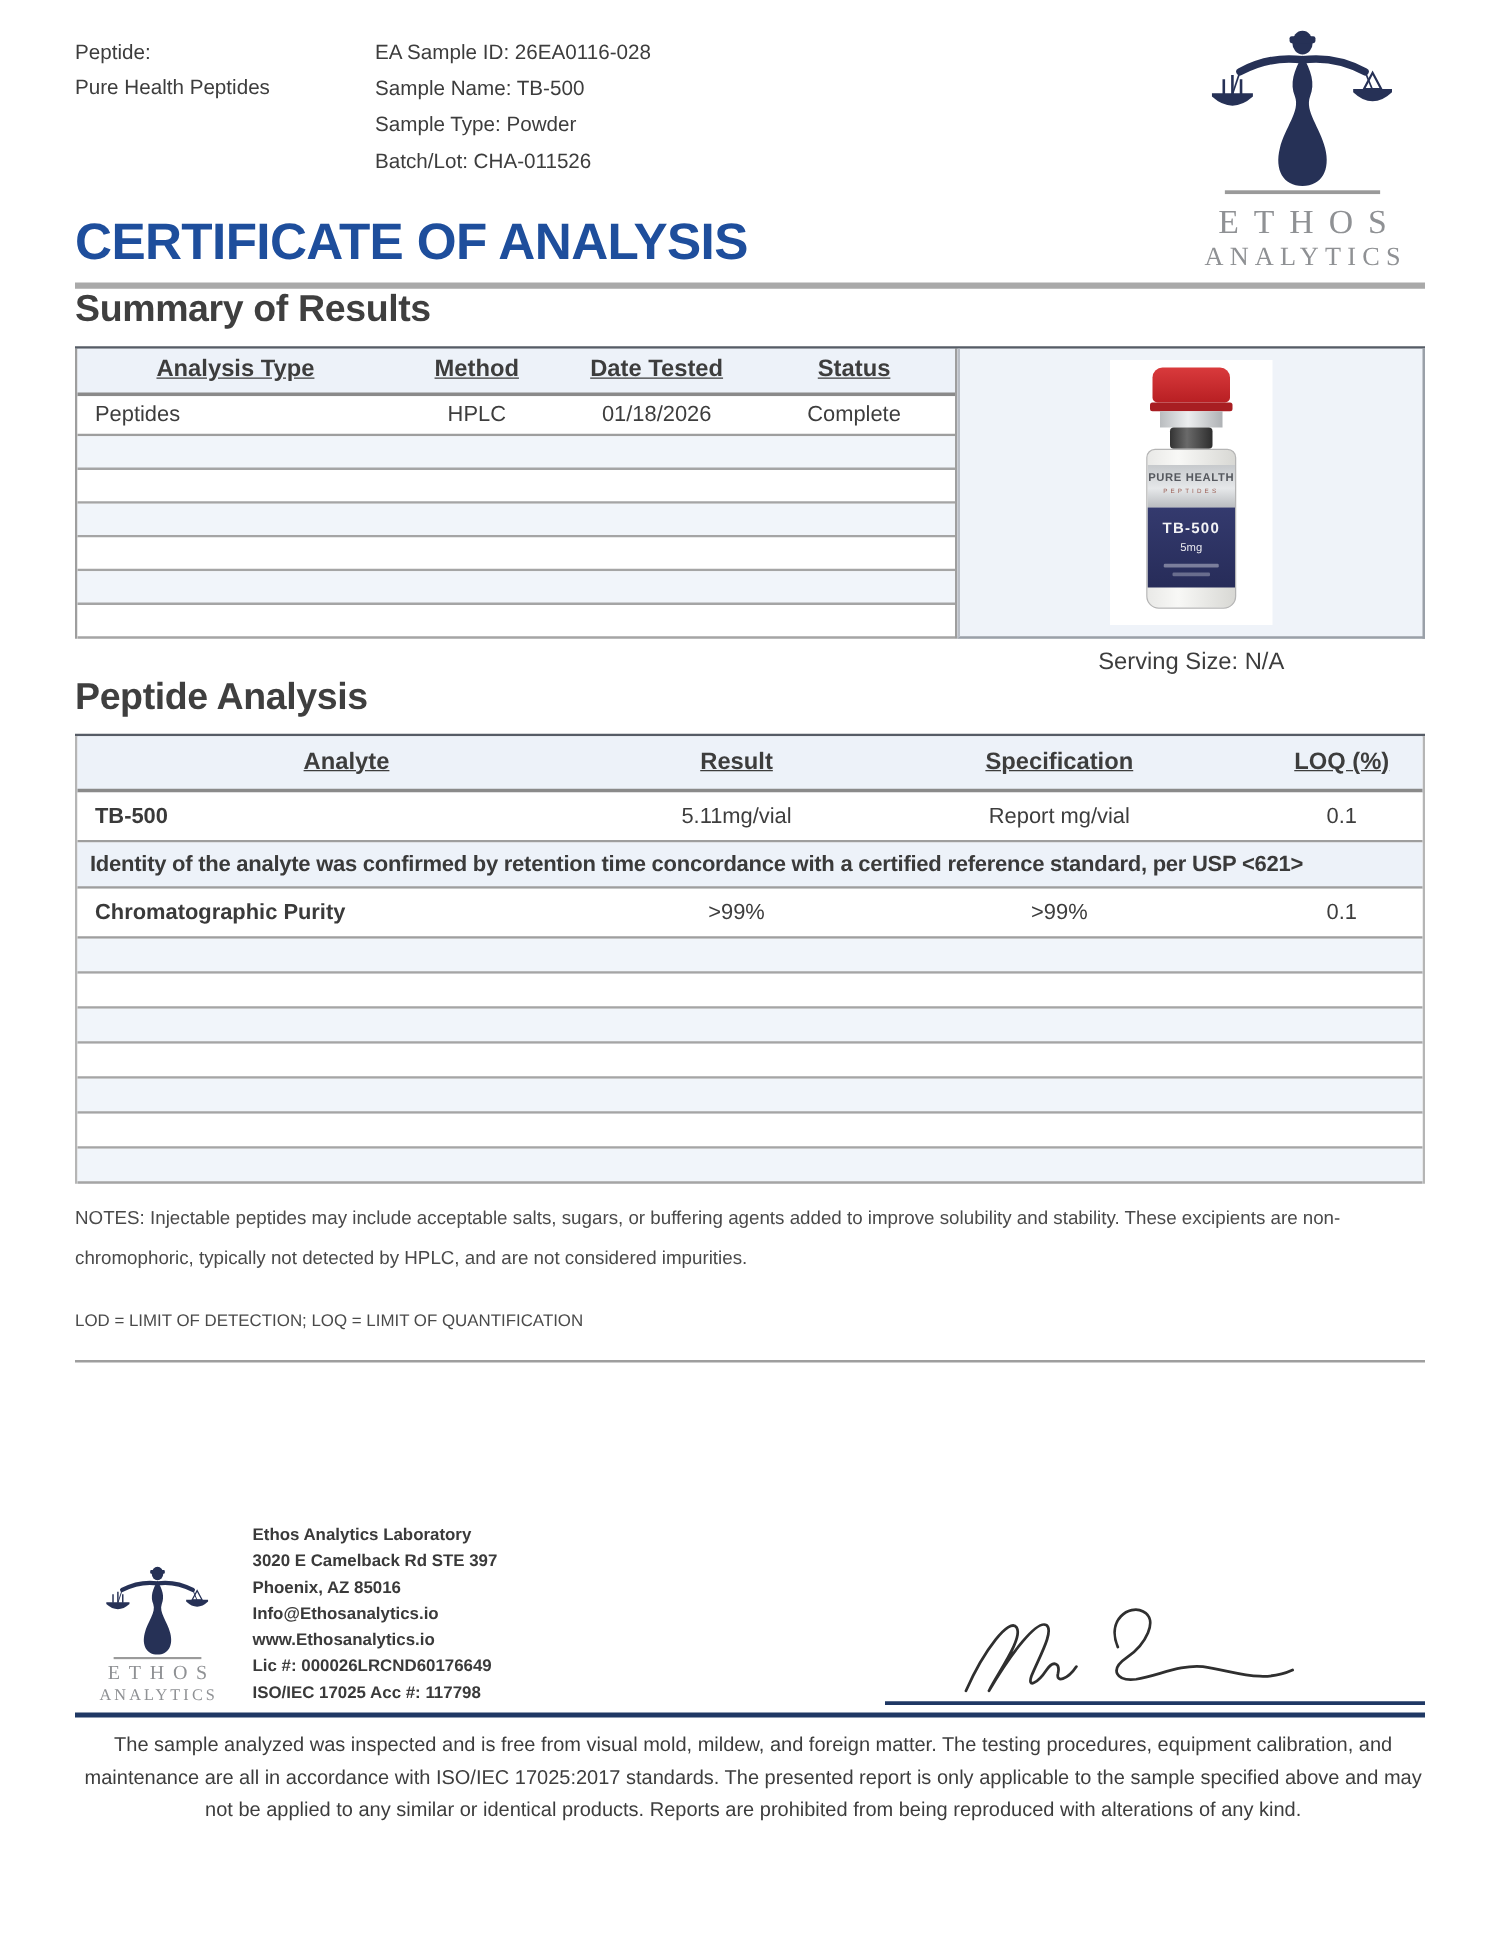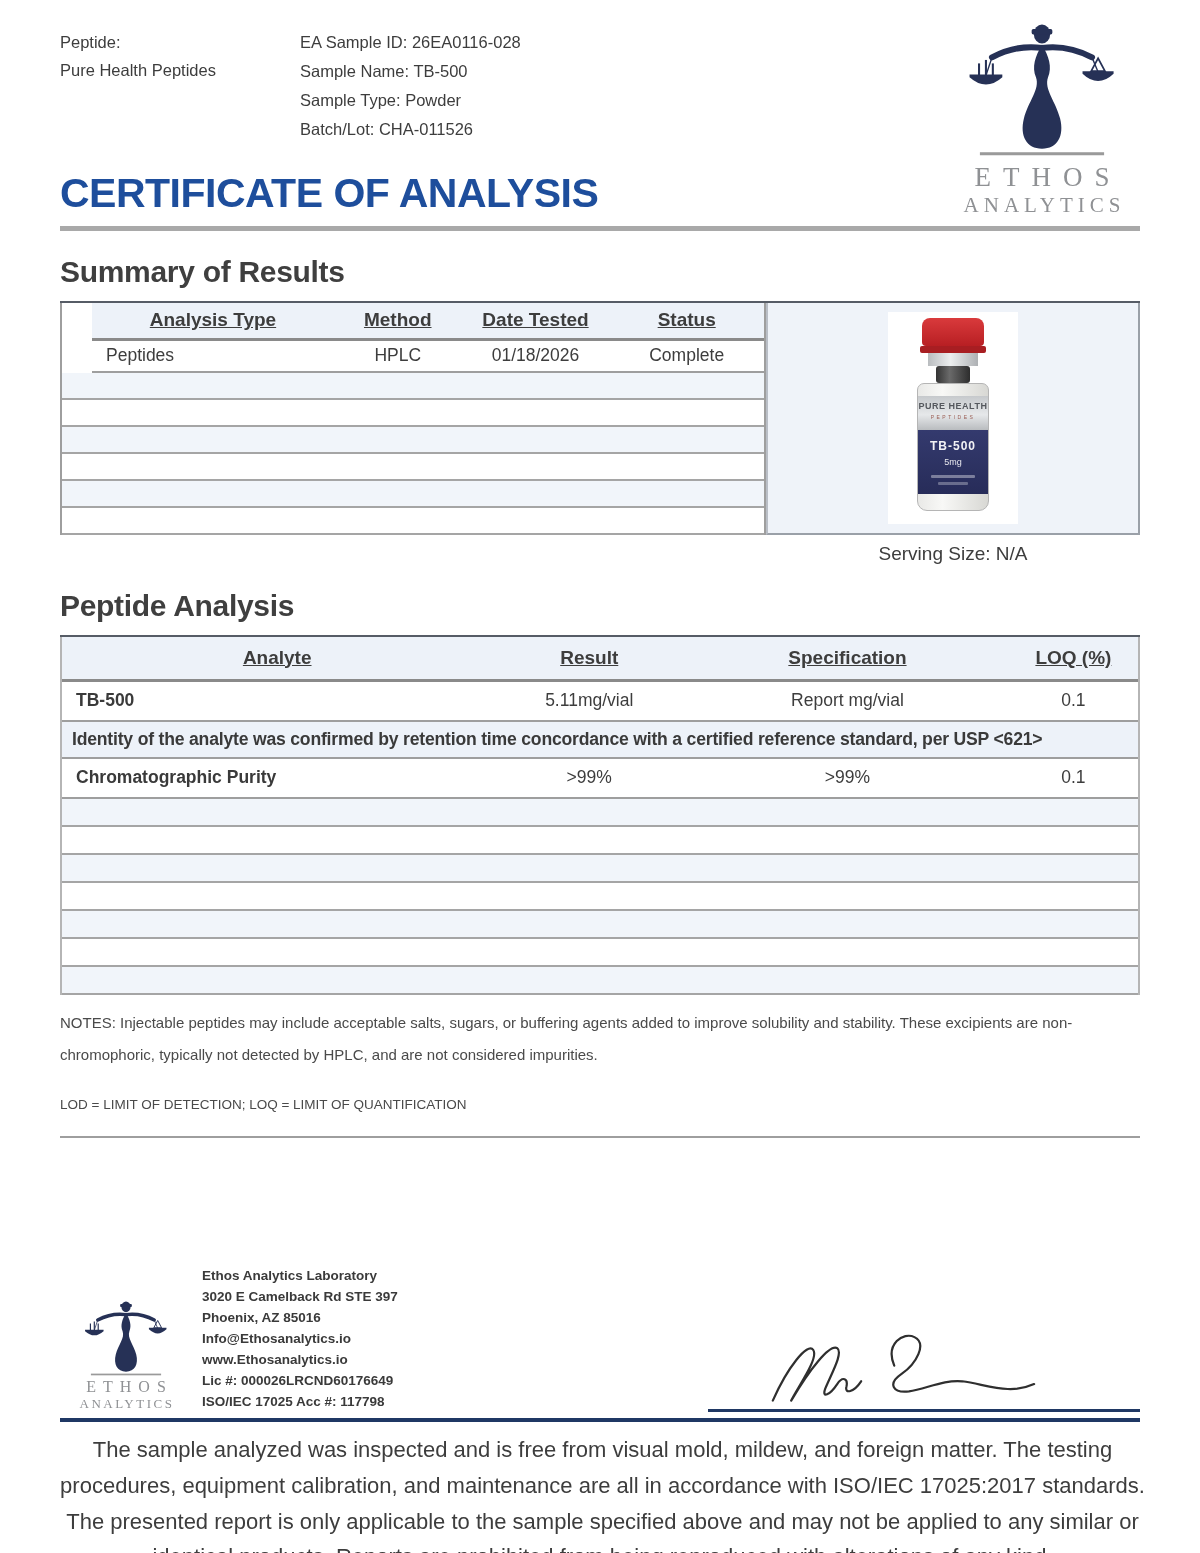--- a/index.html
+++ b/index.html
@@ -15,27 +15,27 @@
   
   .logo-abs { position:absolute; top:22px; right:50px; width:216px; text-align:center; color:#263156; }
   .logo-abs svg { width:178px; height:138px; display:block; margin:0 auto; }
   .logo-t1 { font-family:"Liberation Serif", serif; font-size:27px; letter-spacing:12px; padding-left:12px; color:#8f9194; margin-top:2px; white-space:nowrap; }
   .logo-t2 { font-family:"Liberation Serif", serif; font-size:21px; letter-spacing:5px; padding-left:5px; color:#8f9194; white-space:nowrap; }
 
   
   .title { margin-top:26px; font-size:41px; font-weight:bold; letter-spacing:-0.5px; color:#1e4e9c; }
   .title-rule { height:5px; background:#a9a9a9; margin-top:9px; }
 
-  h2.sec { margin-top:24px; margin-bottom:12px; font-size:30px; font-weight:bold; letter-spacing:-0.3px; color:#3f3f3f; }
+  h2.sec { margin-bottom:12px; font-size:30px; font-weight:bold; letter-spacing:-0.3px; color:#3f3f3f; }
   .section-rule { height:2px; background:#565c66; }
 
   
   .summary-wrap { display:flex; align-items:stretch; }
   .s-table { width:706px; border-left:2px solid #9e9e9e; border-right:2px solid #9e9e9e; }
-  .s-grid { display:grid; grid-template-columns:36% 19% 22% 23%; align-items:center;margin-left:30px; }
+  .s-grid { display:grid; grid-template-columns:36% 19% 22% 23%; align-items:center; }
   .s-head { height:38px; background:#edf2f9; border-bottom:3px solid #8a8a8a; }
   .s-head span { font-size:19px; font-weight:bold; text-decoration:underline; text-align:center; color:#3d3d3d; }
   .s-row { height:32px; background:#fff; border-bottom:2px solid #9e9e9e; font-size:17.5px; }
   .cell-left { text-align:left; padding-left:14px; }
   .cell-c { text-align:center; }
   .s-empty { height:27px; border-bottom:2px solid #a5a5a5; background:#fff; }
   .s-empty.alt { background:#f1f5fa; }
 
   
   .image-box { width:374px; background:#eff3f9; border-right:2px solid #9aa0a8; border-bottom:2px solid #9aa0a8; border-left:2px solid #b9bec6; display:flex; align-items:center; justify-content:center; }
@@ -80,21 +80,21 @@
   .f-logo svg { width:100px; height:78px; display:block; margin:0 auto; }
   .f-logo .logo-t1 { font-size:16px; letter-spacing:7px; padding-left:7px; margin-top:0; }
   .f-logo .logo-t2 { font-size:13px; letter-spacing:2.5px; padding-left:2px; }
   .lab-info { font-size:13.5px; font-weight:bold; color:#3a3a3a; line-height:1.55; }
   .f-right { width:432px; text-align:center; }
   .sig-wrap { position:relative; height:70px; }
   .sig-wrap svg { position:absolute; left:50%; transform:translateX(-54%); bottom:-10px; width:330px; height:92px; }
   .sig-line { height:3px; background:#1f3864; }
   .sig-text { font-size:14.5px; font-weight:bold; color:#333; line-height:1.8; margin-top:4px; }
   .navy-rule { height:4px; background:#1f3864; margin-top:6px; }
-  .disclaimer { width:1085px; margin:10px auto 0; text-align:center; font-size:22px; color:#3d3d3d; line-height:1.62; }
+  .disclaimer { width:1085px; margin:10px auto 0; text-align:center; font-size:16px; color:#3d3d3d; line-height:1.62; }
 </style>
 </head>
 <body>
 
 <svg width="0" height="0" style="position:absolute">
   <symbol id="justiceFig" viewBox="0 0 200 160">
     <ellipse cx="100" cy="14" rx="9.5" ry="11" fill="currentColor"></ellipse>
     <rect x="88" y="8" width="24" height="6.5" rx="2" fill="currentColor"></rect>
     <path d="M42,41 Q70,26 100,30 Q130,26 158,41" fill="none" stroke="currentColor" stroke-width="7" stroke-linecap="round"></path>
     <line x1="42" y1="41" x2="35" y2="62" stroke="currentColor" stroke-width="1.6"></line>

